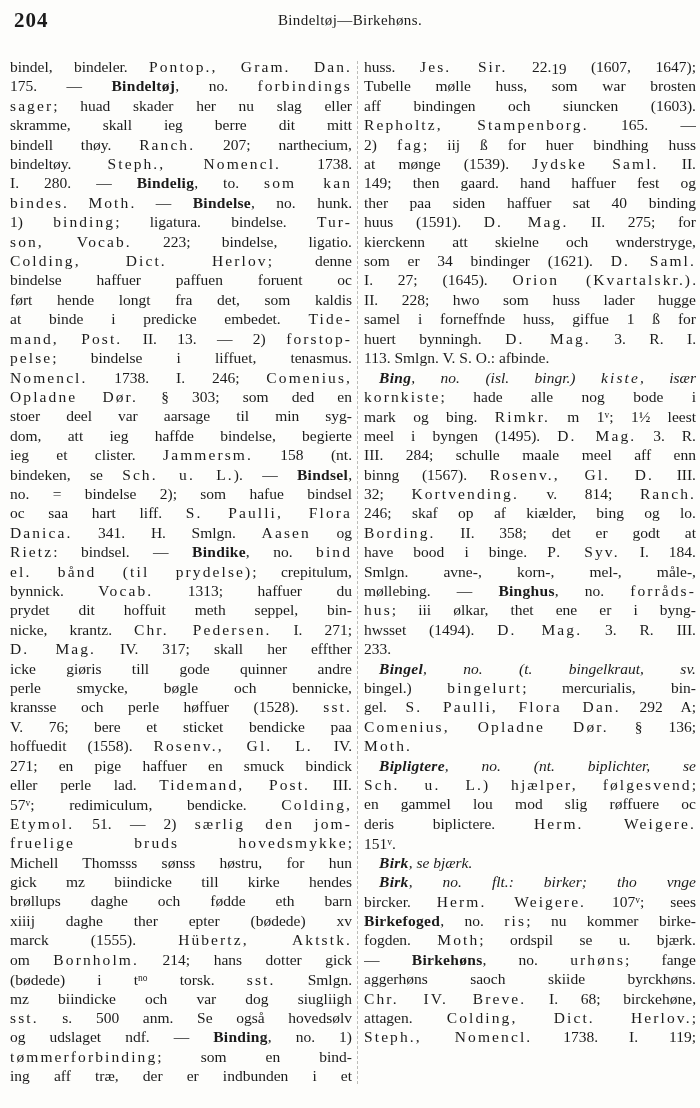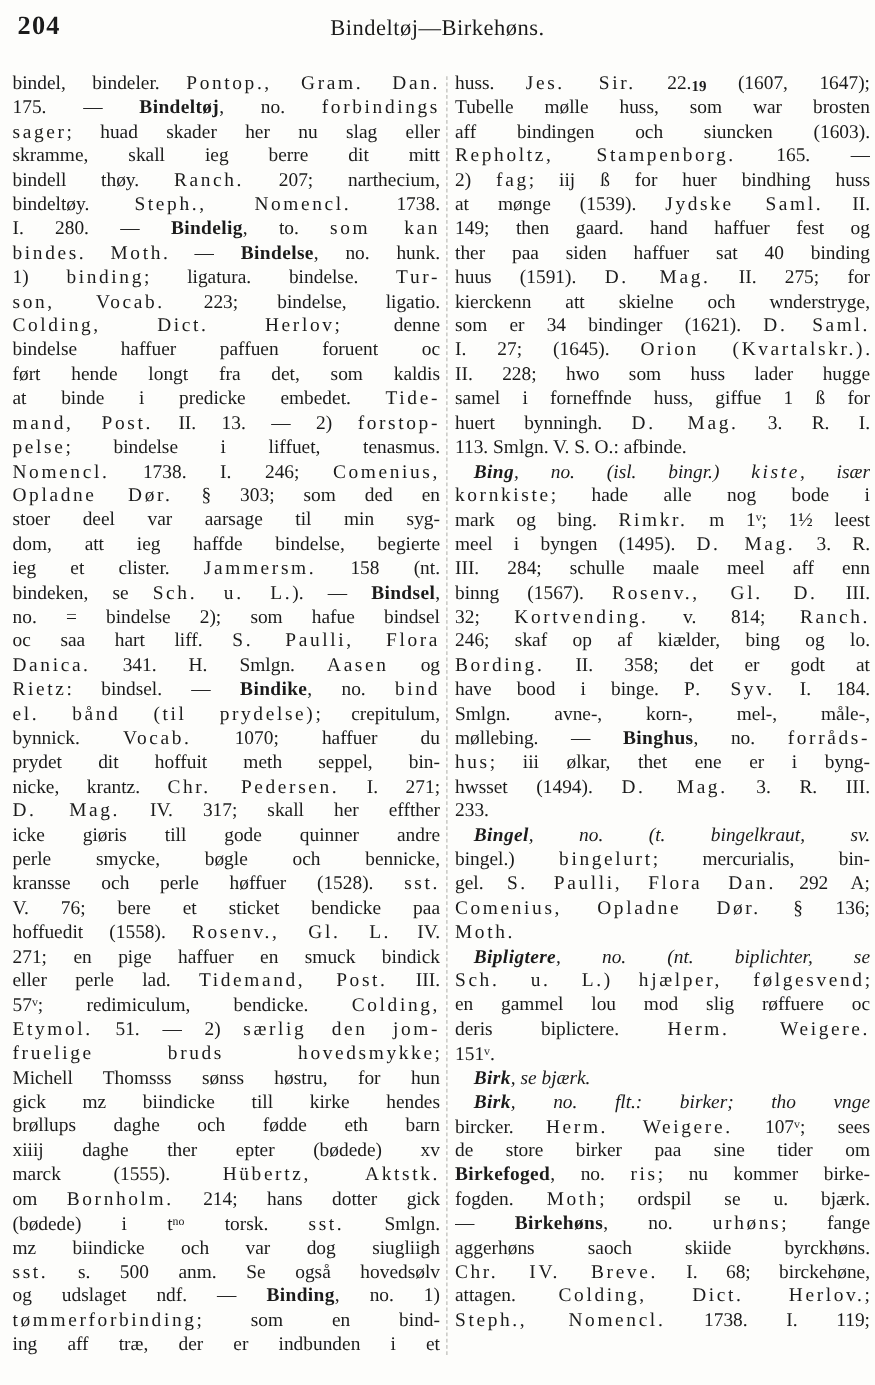--- a/index.html
+++ b/index.html
@@ -8,21 +8,21 @@
     background:#fdfdfb;color:#1b1b1b;
     font-family:"Liberation Serif","DejaVu Serif",serif;
   }
   .page{position:relative;width:700px;height:1108px;}
   .page-number{
     position:absolute;left:14px;top:8px;
     font-size:21px;font-weight:700;letter-spacing:1px;
   }
   .running-head{
     position:absolute;left:0;right:0;top:12px;
-    text-align:center;font-size:18px;letter-spacing:.4px;
+    text-align:center;font-size:15px;letter-spacing:.4px;
   }
   .columns{
     position:absolute;top:57px;left:10px;width:686px;
     display:flex;
   }
   .col{width:342px;}
   .col.right{width:332px;}
   .col-gap{width:12px;position:relative;}
   .col-divider{
     position:absolute;left:5px;top:4px;bottom:2px;width:0;
@@ -31,21 +31,21 @@
   .line{
     height:19.42px;line-height:19.42px;font-size:15.5px;
     text-align:justify;text-align-last:justify;text-justify:inter-word;
     white-space:normal;overflow:hidden;
   }
   .line.end{text-align-last:left;}
   .line.indent{text-indent:15px;font-style:italic;}
   .b{font-weight:700;letter-spacing:.3px;}
   .sp{letter-spacing:2.1px;}
   .sup{font-size:9.5px;vertical-align:4px;letter-spacing:0;}
-  .sub{font-size:12px;vertical-align:-2px;letter-spacing:0;font-weight:bold;}
+  .sub{font-size:15px;vertical-align:-2px;letter-spacing:0;}
 </style>
 </head>
 <body>
 
 <div class="page">
   <div class="page-number">204</div>
   <div class="running-head">Bindeltøj—Birkehøns.</div>
   <div class="columns">
     <div class="col left" id="left-col">
         <div class="line"><span>bindel, bindeler. </span><span class="sp">Pontop., Gram. Dan.</span></div>
@@ -68,21 +68,21 @@
         <div class="line"><span class="sp">Opladne Dør.</span><span> § 303; som ded en</span></div>
         <div class="line"><span>stoer deel var aarsage til min syg-</span></div>
         <div class="line"><span>dom, att ieg haffde bindelse, begierte</span></div>
         <div class="line"><span>ieg et clister. </span><span class="sp">Jammersm.</span><span> 158 (nt.</span></div>
         <div class="line"><span>bindeken, se </span><span class="sp">Sch. u. L.</span><span>). — </span><span class="b">Bindsel</span><span>,</span></div>
         <div class="line"><span>no. = bindelse 2); som hafue bindsel</span></div>
         <div class="line"><span>oc saa hart liff. </span><span class="sp">S. Paulli, Flora</span></div>
         <div class="line"><span class="sp">Danica.</span><span> 341. H. Smlgn. </span><span class="sp">Aasen</span><span> og</span></div>
         <div class="line"><span class="sp">Rietz</span><span>: bindsel. — </span><span class="b">Bindike</span><span>, no. </span><span class="sp">bind</span></div>
         <div class="line"><span class="sp">el. bånd (til prydelse)</span><span>; crepitulum,</span></div>
-        <div class="line"><span>bynnick. </span><span class="sp">Vocab.</span><span> 1070; haffuer du</span></div>
+        <div class="line"><span>bynnick. </span><span class="sp">Vocab.</span><span> 1313; haffuer du</span></div>
         <div class="line"><span>prydet dit hoffuit meth seppel, bin-</span></div>
         <div class="line"><span>nicke, krantz. </span><span class="sp">Chr. Pedersen.</span><span> I. 271;</span></div>
         <div class="line"><span class="sp">D. Mag.</span><span> IV. 317; skall her effther</span></div>
         <div class="line"><span>icke giøris till gode quinner andre</span></div>
         <div class="line"><span>perle smycke, bøgle och bennicke,</span></div>
         <div class="line"><span>kransse och perle høffuer (1528). </span><span class="sp">sst.</span></div>
         <div class="line"><span>V. 76; bere et sticket bendicke paa</span></div>
         <div class="line"><span>hoffuedit (1558). </span><span class="sp">Rosenv., Gl. L.</span><span> IV.</span></div>
         <div class="line"><span>271; en pige haffuer en smuck bindick</span></div>
         <div class="line"><span>eller perle lad. </span><span class="sp">Tidemand, Post.</span><span> III.</span></div>
@@ -143,21 +143,20 @@
         <div class="line"><span class="sp">Comenius, Opladne Dør.</span><span> § 136;</span></div>
         <div class="line end"><span class="sp">Moth</span><span>.</span></div>
         <div class="line indent"><span class="b">Bipligtere</span><span>, no. (nt. biplichter, se</span></div>
         <div class="line"><span class="sp">Sch. u. L.</span><span>) </span><span class="sp">hjælper, følgesvend</span><span>;</span></div>
         <div class="line"><span>en gammel lou mod slig røffuere oc</span></div>
         <div class="line"><span>deris biplictere. </span><span class="sp">Herm. Weigere.</span></div>
         <div class="line end"><span>151</span><span class="sup">v</span><span>.</span></div>
         <div class="line indent end"><span class="b">Birk</span><span>, se bjærk.</span></div>
         <div class="line indent"><span class="b">Birk</span><span>, no. flt.: birker; tho vnge</span></div>
         <div class="line"><span>bircker. </span><span class="sp">Herm. Weigere.</span><span> 107</span><span class="sup">v</span><span>; sees</span></div>
-        <div class="line"><span>de store birker paa sine tider om</span></div>
         <div class="line"><span class="b">Birkefoged</span><span>, no. </span><span class="sp">ris</span><span>; nu kommer birke-</span></div>
         <div class="line"><span>fogden. </span><span class="sp">Moth</span><span>; ordspil se u. bjærk.</span></div>
         <div class="line"><span>— </span><span class="b">Birkehøns</span><span>, no. </span><span class="sp">urhøns</span><span>; fange</span></div>
         <div class="line"><span>aggerhøns saoch skiide byrckhøns.</span></div>
         <div class="line"><span class="sp">Chr. IV. Breve.</span><span> I. 68; birckehøne,</span></div>
         <div class="line"><span>attagen. </span><span class="sp">Colding, Dict. Herlov.</span><span>;</span></div>
         <div class="line"><span class="sp">Steph., Nomencl.</span><span> 1738. I. 119;</span></div>
       </div>
   </div>
 </div>

